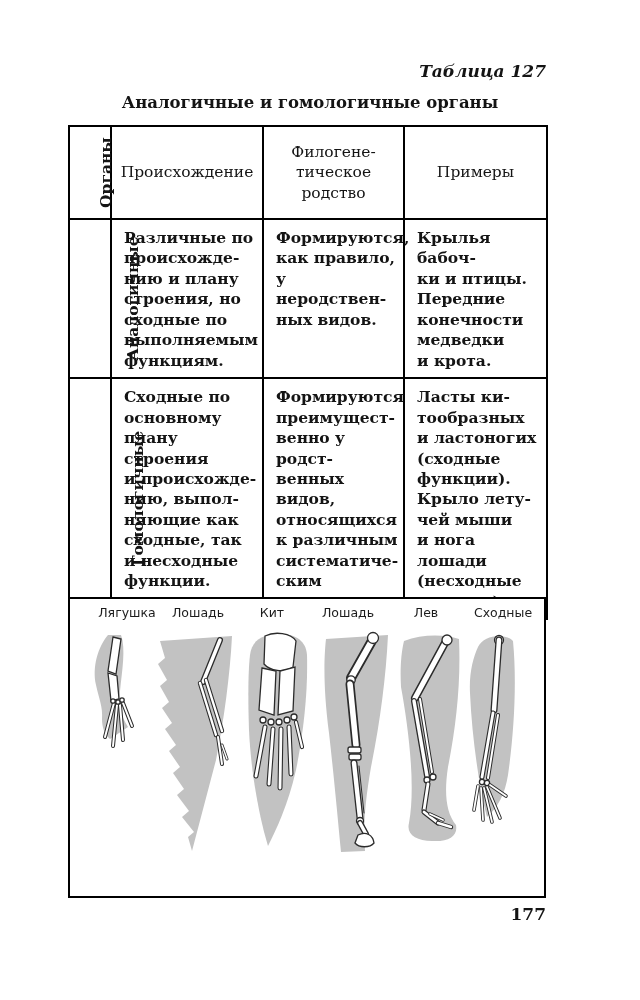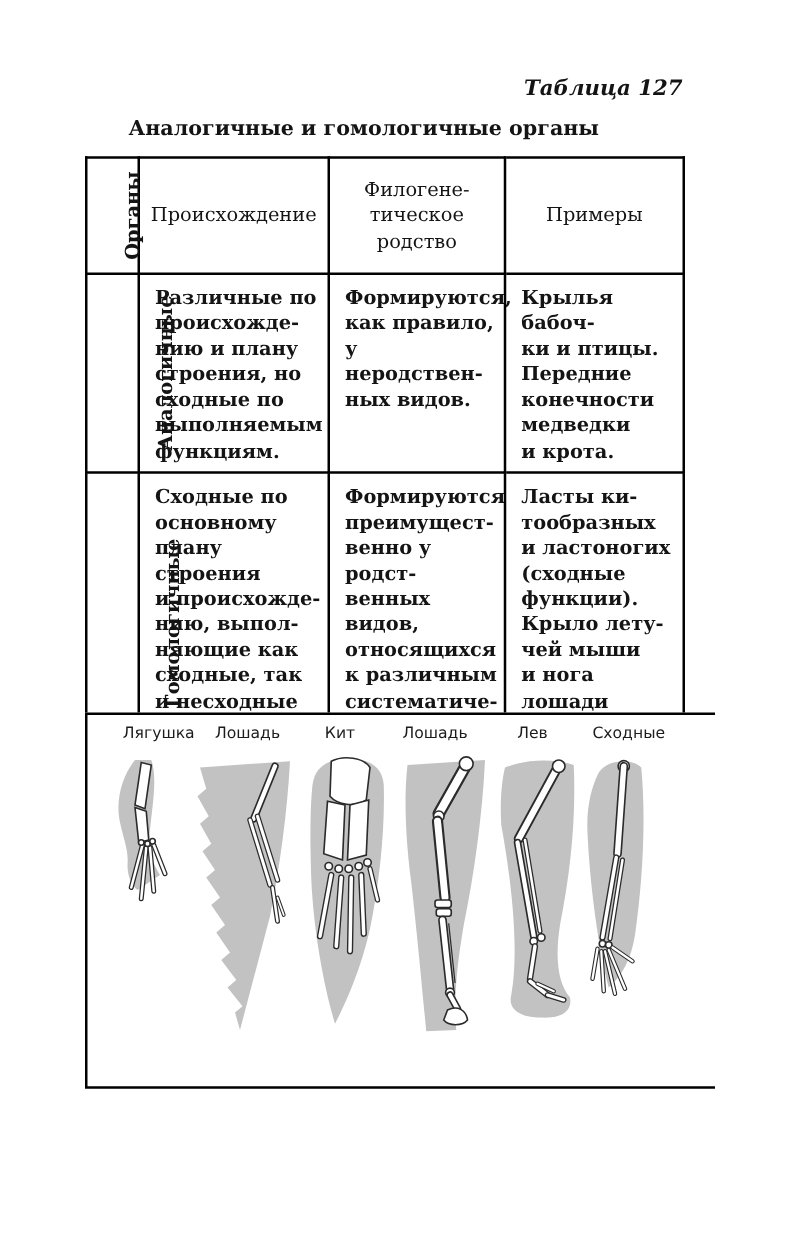--- a/index.html
+++ b/index.html
@@ -5,21 +5,21 @@
   html,body { margin:0; padding:0; background:#ffffff; }
   .page {
     position:relative; width:572px; height:1000px; background:#ffffff;
     font-family:"DejaVu Serif", serif; color:#141414; overflow:hidden;
   }
   .table-label {
     position:absolute; top:61px; left:68px; width:478px;
     text-align:right; font-style:italic; font-weight:bold; font-size:17px;
   }
   .doc-title {
-    position:absolute; top:93px; left:52px; width:478px;
+    position:absolute; top:93px; left:71px; width:478px;
     text-align:center; font-weight:bold; font-size:16.5px;
   }
   table.main {
     position:absolute; left:68px; top:125px; width:478px;
     border-collapse:collapse; table-layout:fixed;
   }
   table.main td { border:2px solid #000; }
   td.hdr {
     text-align:center; vertical-align:middle; font-weight:normal;
     font-size:15.5px; line-height:1.32; white-space:pre-line;
@@ -27,22 +27,22 @@
   td.body-cell {
     vertical-align:top; padding:8px 4px 6px 12px;
     font-weight:bold; font-size:15.5px; line-height:1.32; white-space:pre-line;
   }
   td.rot { text-align:center; vertical-align:middle; padding:0; }
   .rot-inner {
     display:inline-block; transform:rotate(-90deg); white-space:nowrap;
     font-weight:bold; font-size:15.5px;
   }
   .figure-box {
-    position:absolute; left:68px; top:570px; width:474px; height:297px;
-    border:2px solid #000; background:#fff;padding-left:35px;
+    position:absolute; left:68px; top:597px; width:474px; height:297px;
+    border:2px solid #000; background:#fff;
   }
   .animal-label {
     position:absolute; top:6px; width:84px; text-align:center;
     font-family:"DejaVu Sans", sans-serif; font-size:12.5px; color:#1c1c1c;
     font-weight:normal;
   }
   .limbs-svg { position:absolute; left:0; top:26px; }
   .fig-caption {
     position:absolute; left:0; bottom:5px; width:100%;
     text-align:center; font-weight:bold; font-style:italic;
@@ -264,13 +264,14 @@
           <path class="w" d="M414,163 L422,197" stroke-width="1.8"></path>
         <path class="k" d="M411,163 L413,195" stroke-width="3.6"></path>
           <path class="w" d="M411,163 L413,195" stroke-width="1.8"></path>
         <path class="k" d="M408,161 L404,185" stroke-width="3.6"></path>
           <path class="w" d="M408,161 L404,185" stroke-width="1.8"></path>
       </g>
     </svg>
 
   </div>
 
+  <div class="page-number">177</div>
 </div>
 
 </body></html>

